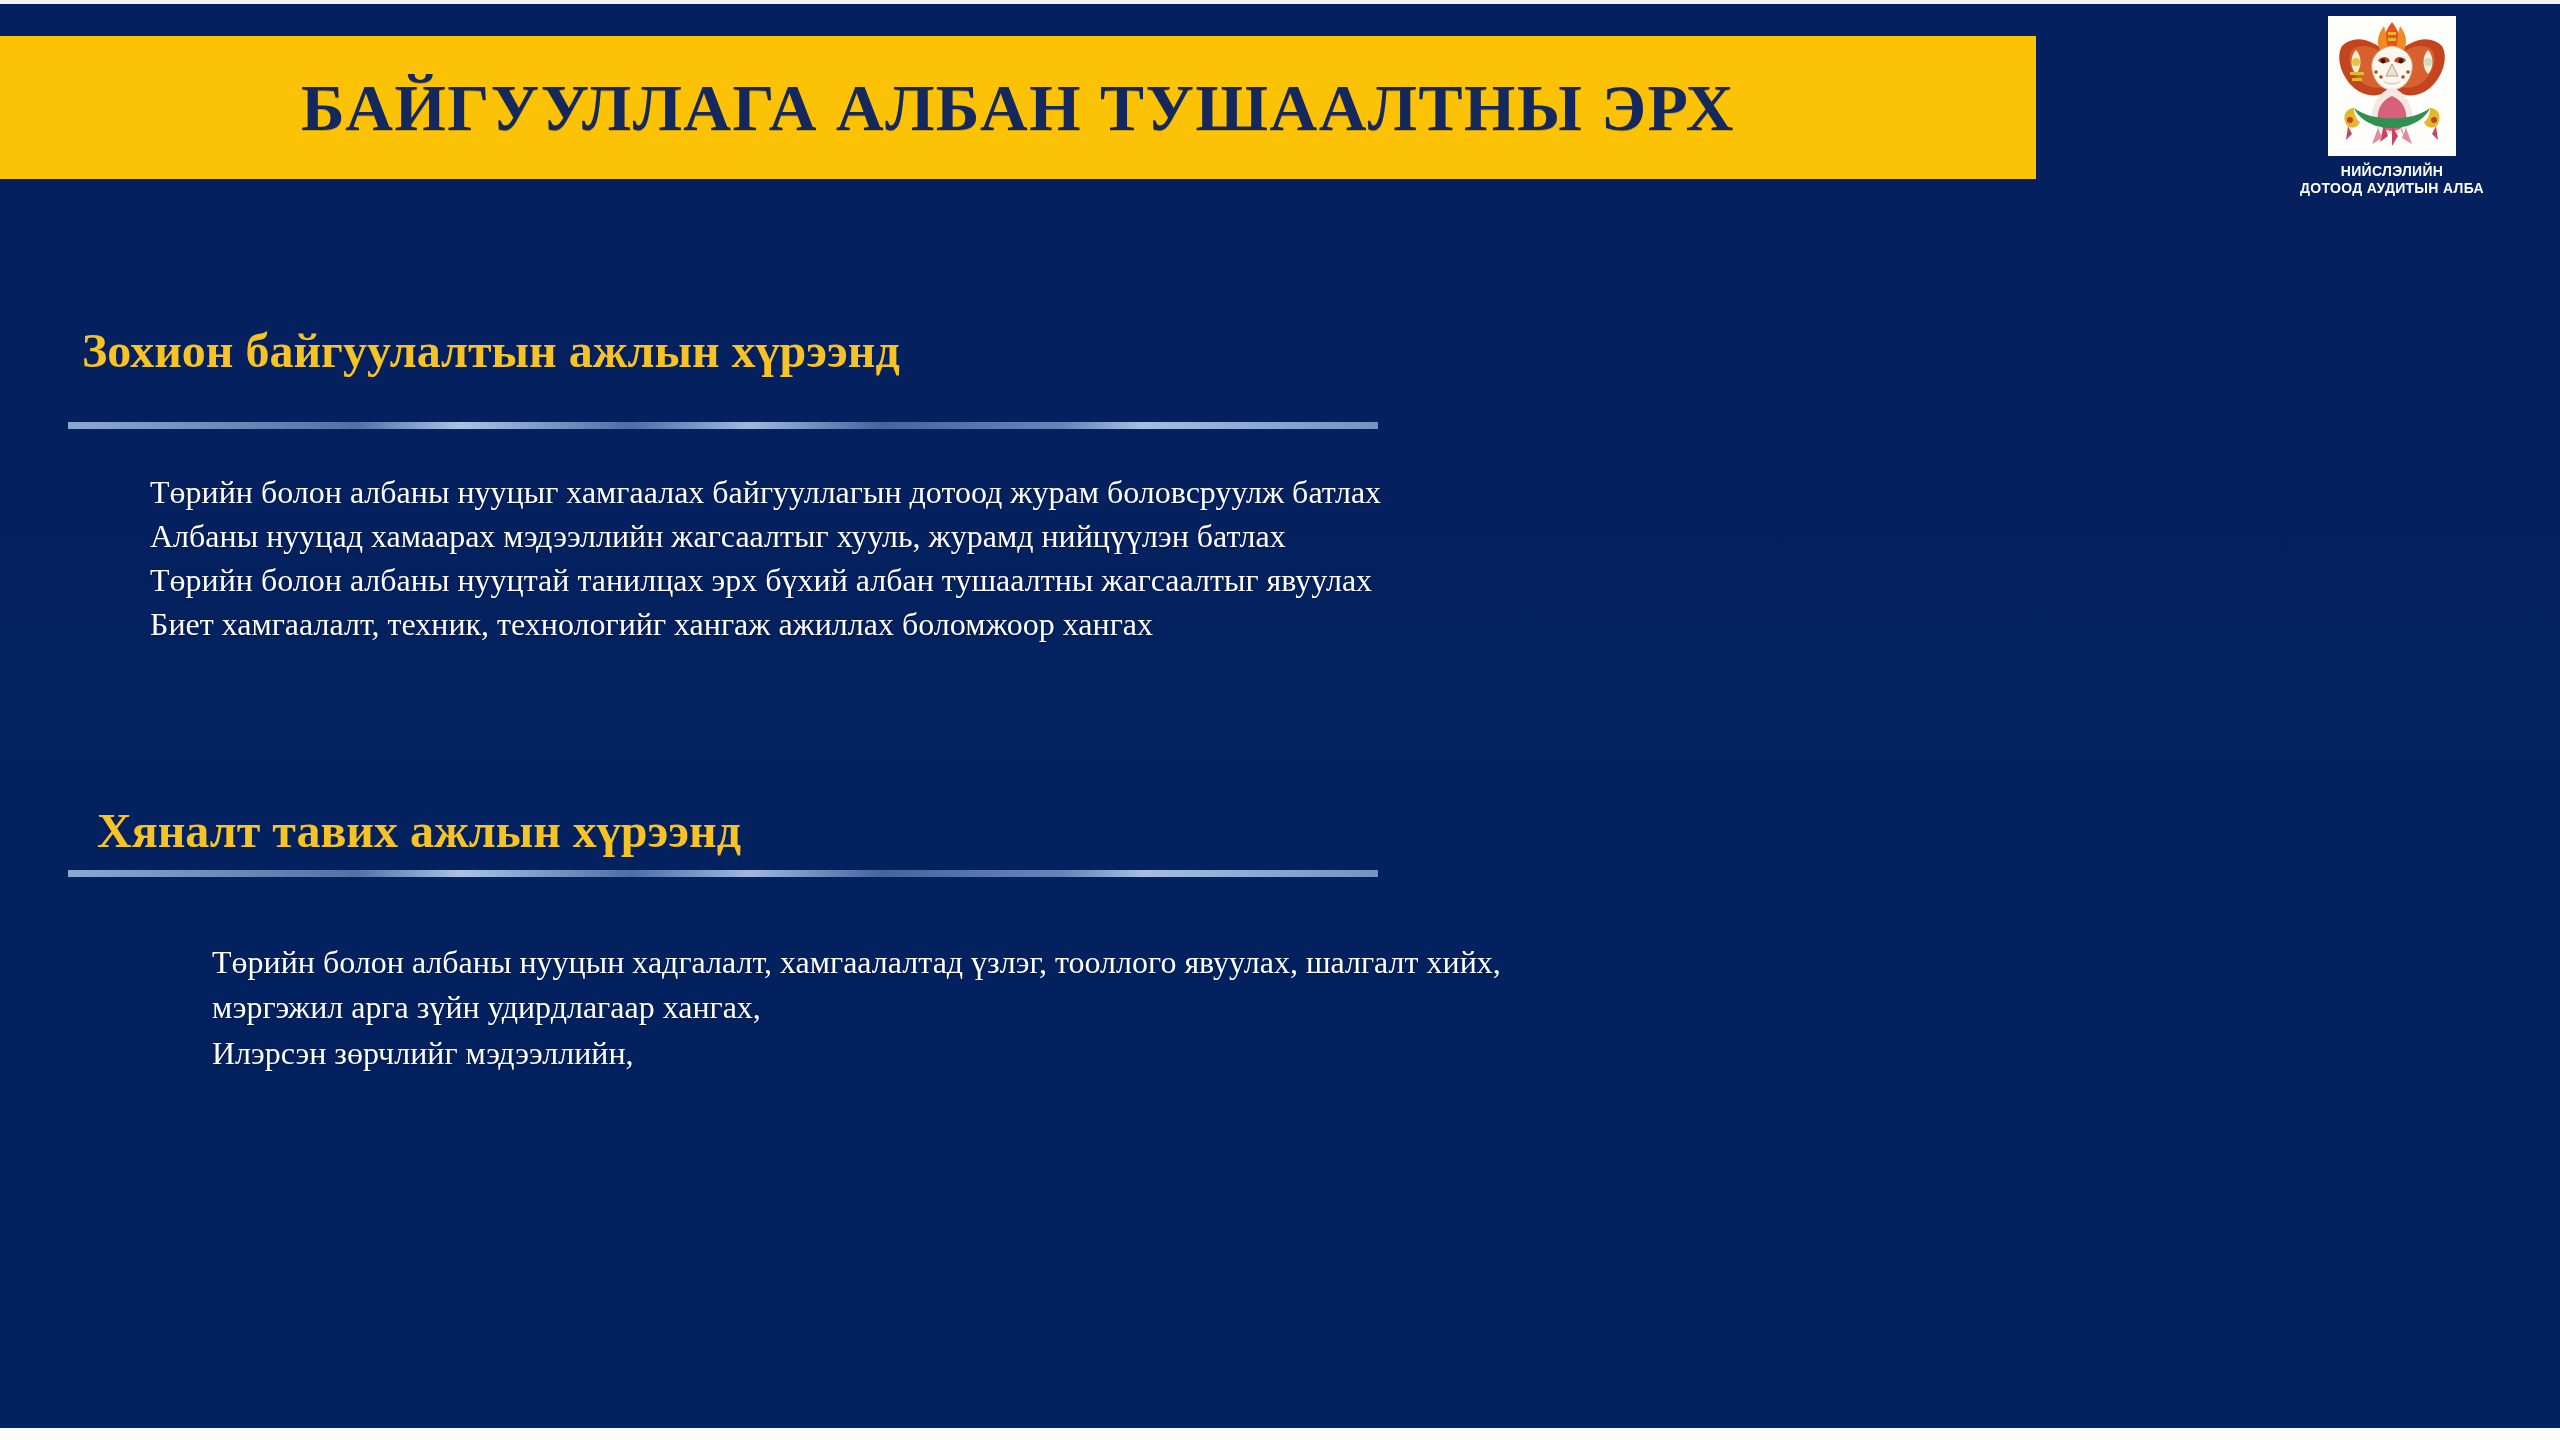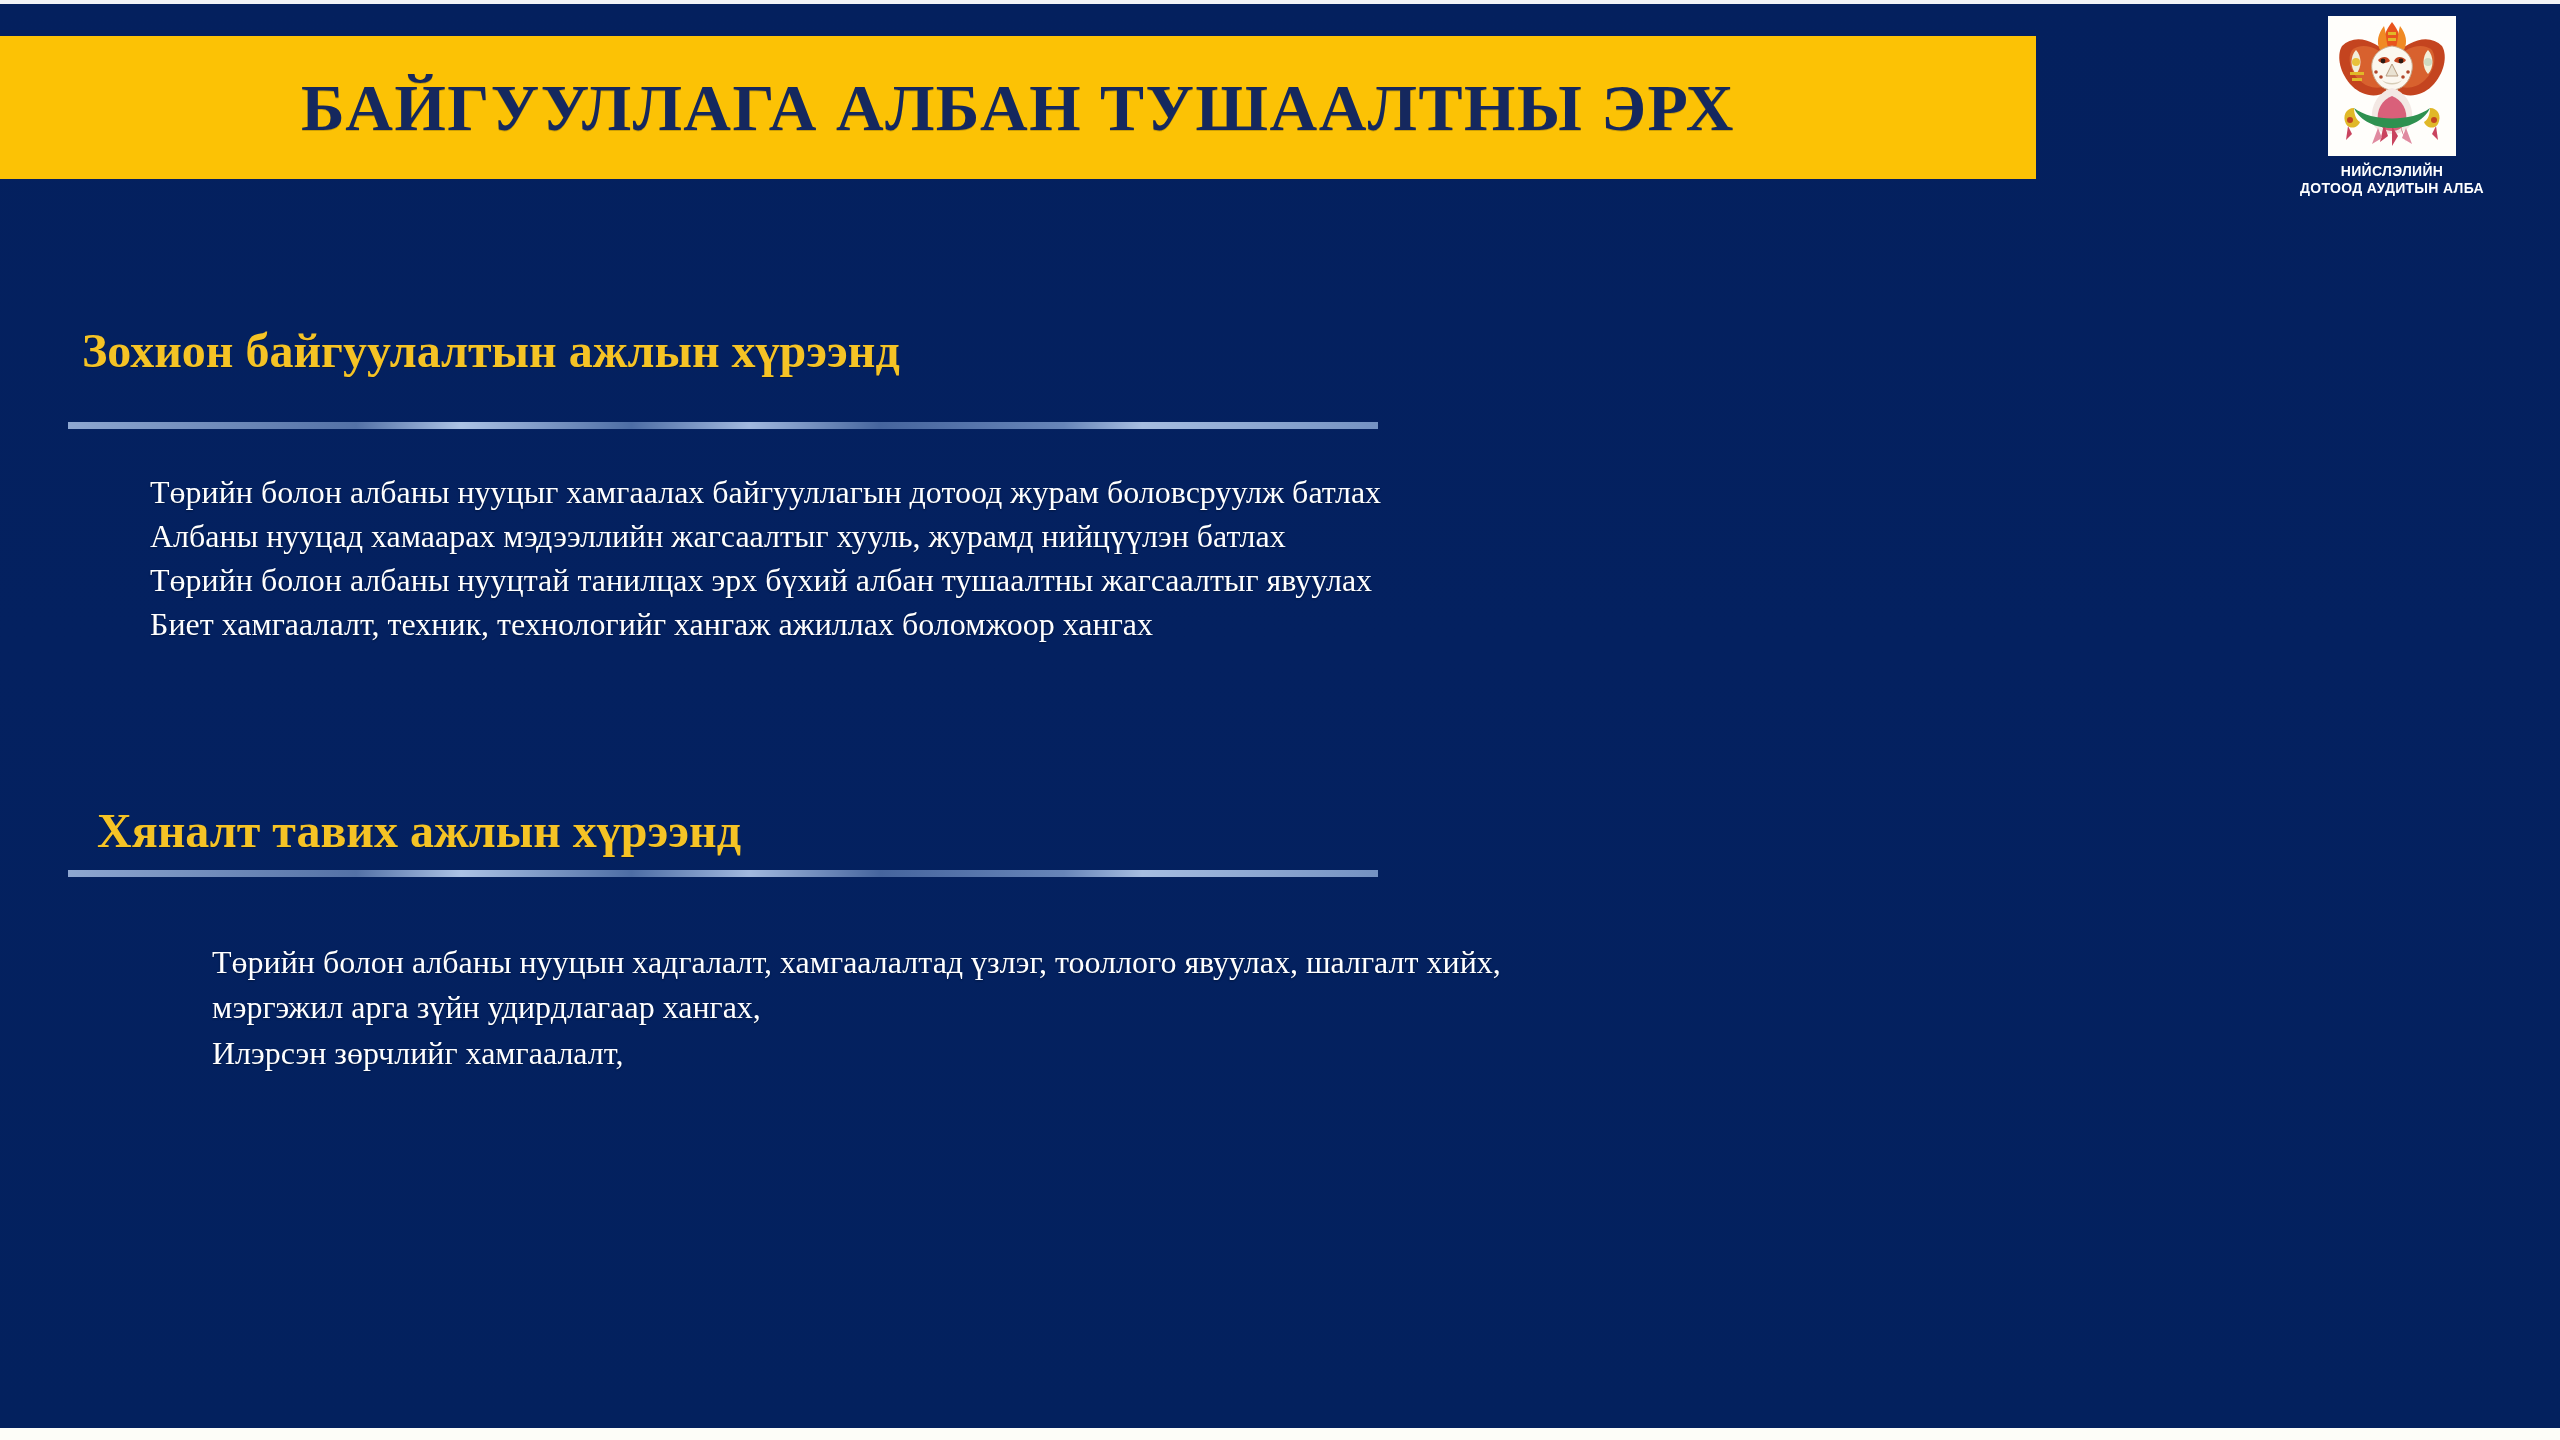--- a/index.html
+++ b/index.html
@@ -223,19 +223,19 @@
       <div class="body-line">Төрийн болон албаны нууцтай танилцах эрх бүхий албан тушаалтны жагсаалтыг явуулах</div>
       <div class="body-line">Биет хамгаалалт, техник, технологийг хангаж ажиллах боломжоор хангах</div>
     </div>
 
     <div class="section-heading" id="heading-2">Хяналт тавих ажлын хүрээнд</div>
     <div class="divider" id="divider-2"></div>
 
     <div class="body-block" id="body-2">
       <div class="body-line">Төрийн болон албаны нууцын хадгалалт, хамгаалалтад үзлэг, тооллого явуулах, шалгалт хийх,</div>
       <div class="body-line">мэргэжил арга зүйн удирдлагаар хангах,</div>
-      <div class="body-line">Илэрсэн зөрчлийг хамгаалалт,</div>
+      <div class="body-line">Илэрсэн зөрчлийг мэдээллийн,</div>
     </div>
 
   </div>
 
   <div class="bottom-strip"></div>
 </div>
 
 </body></html>

